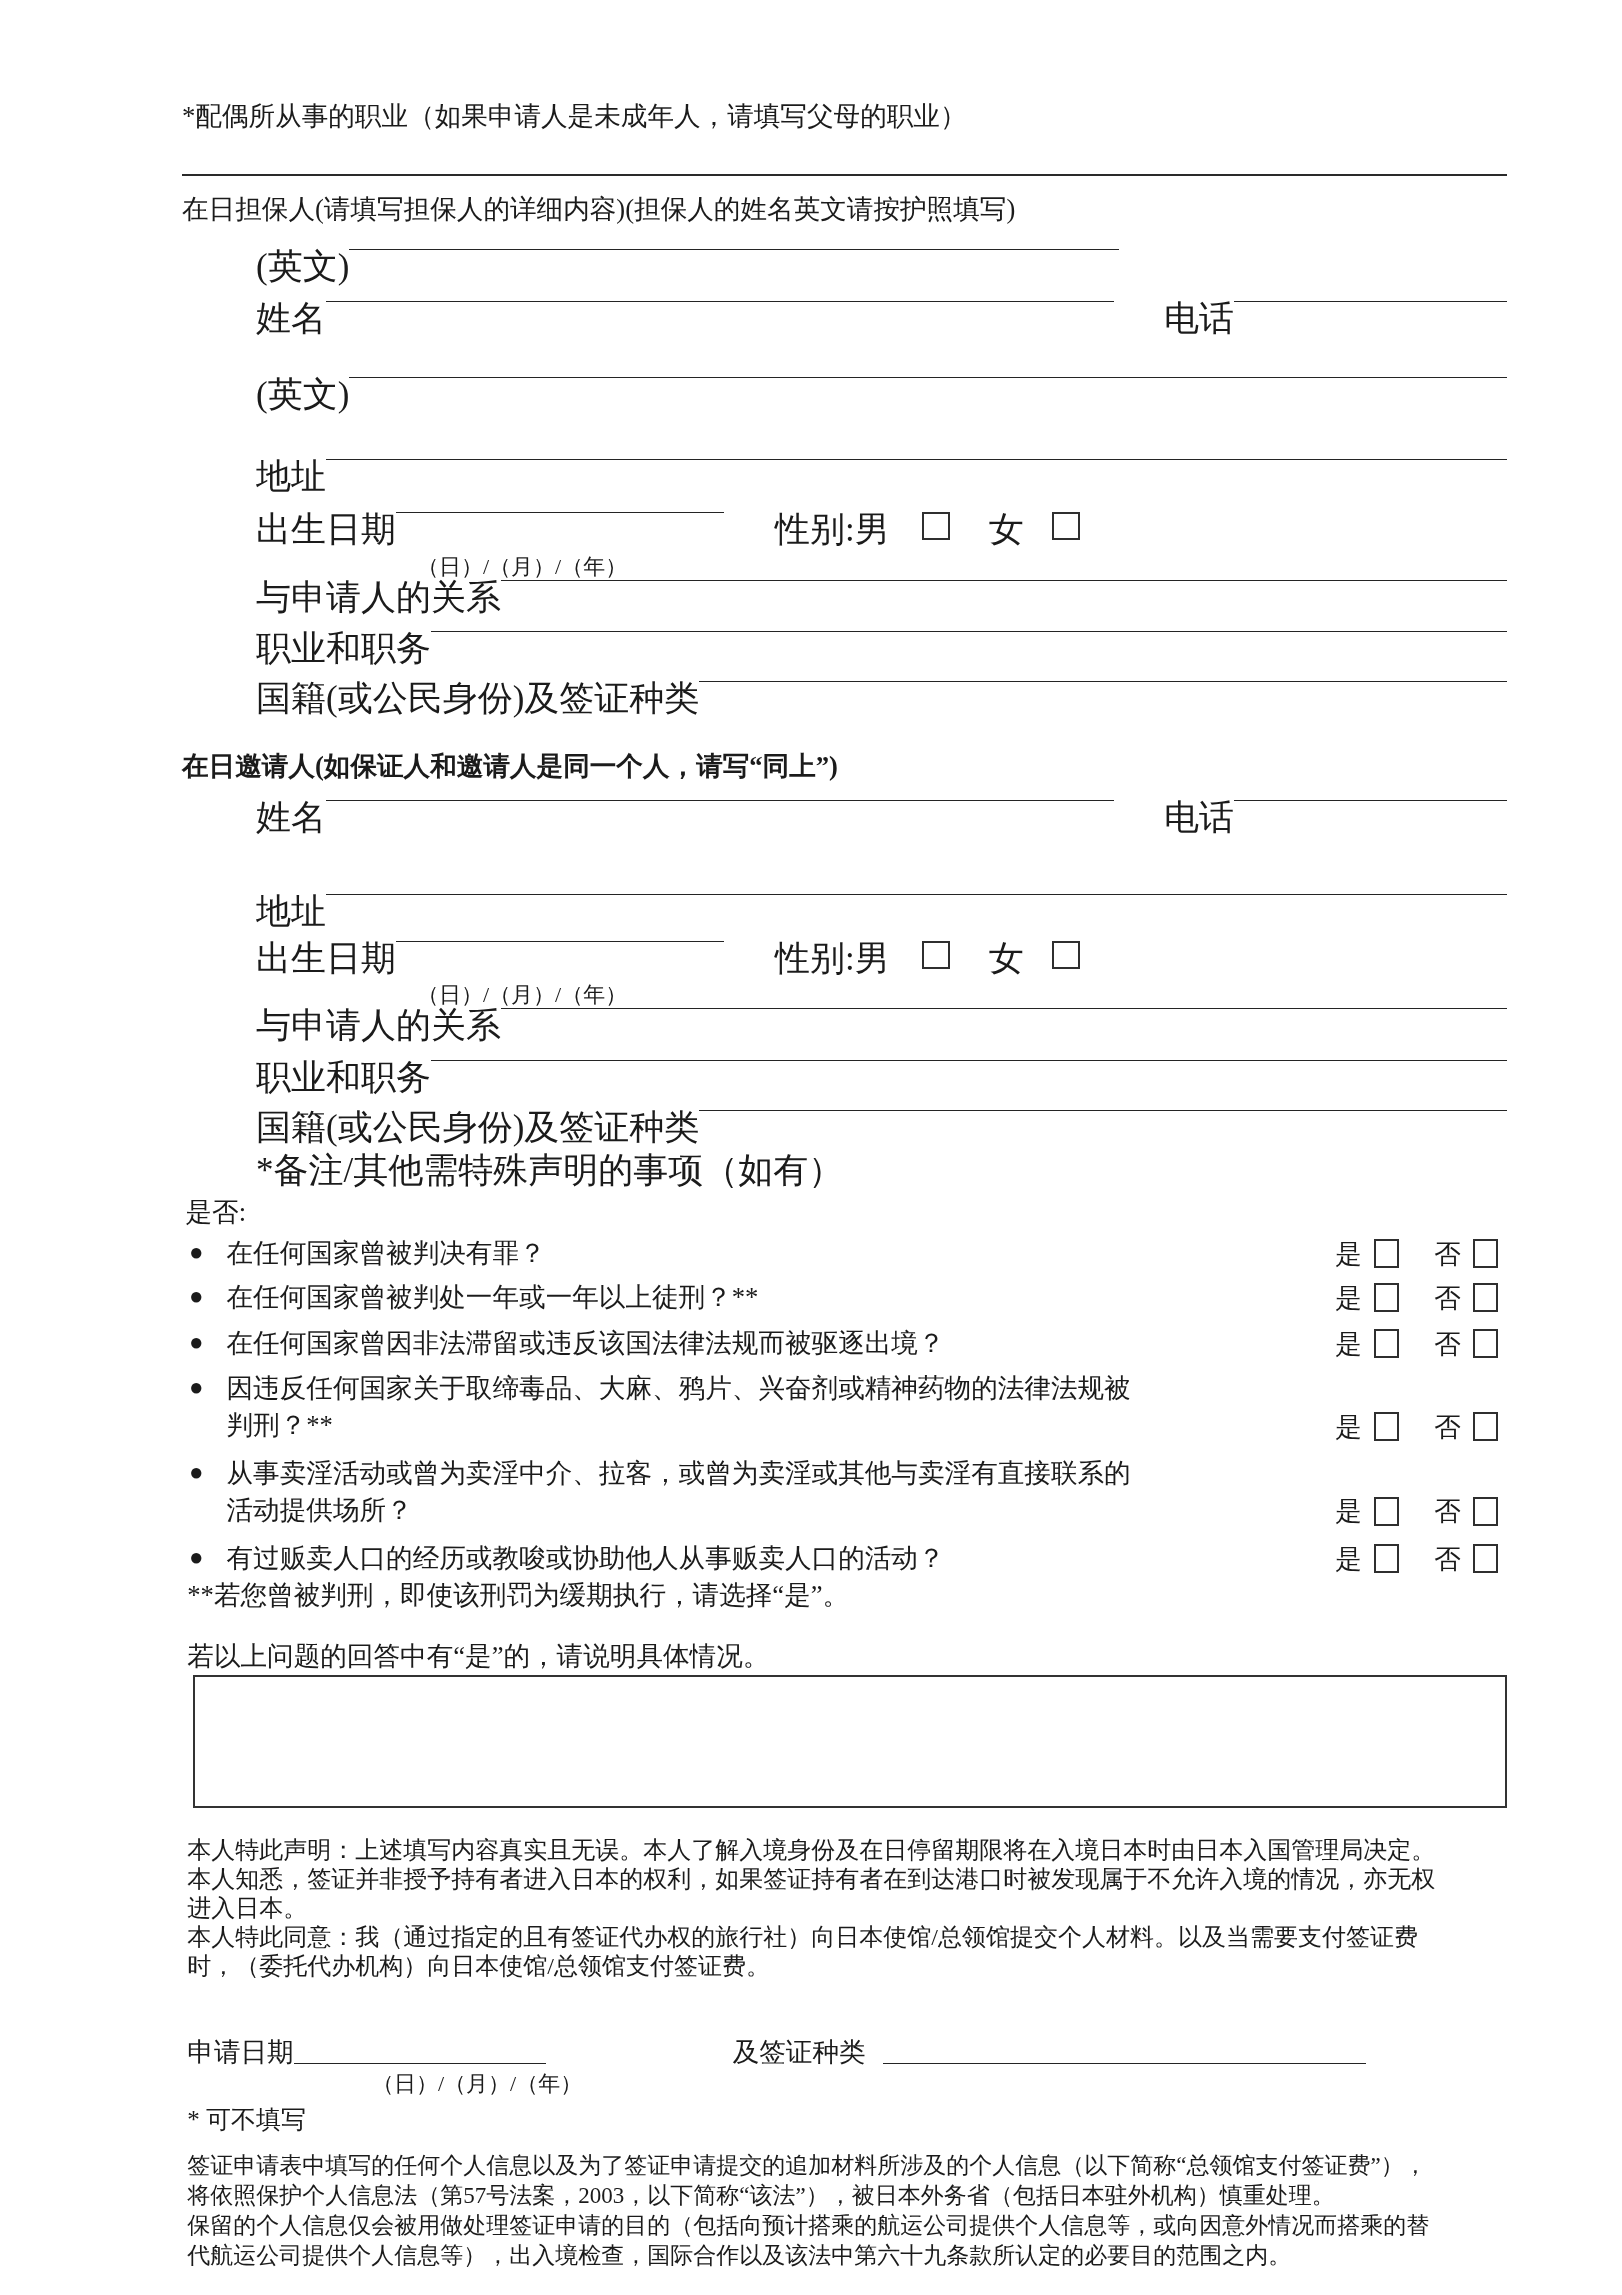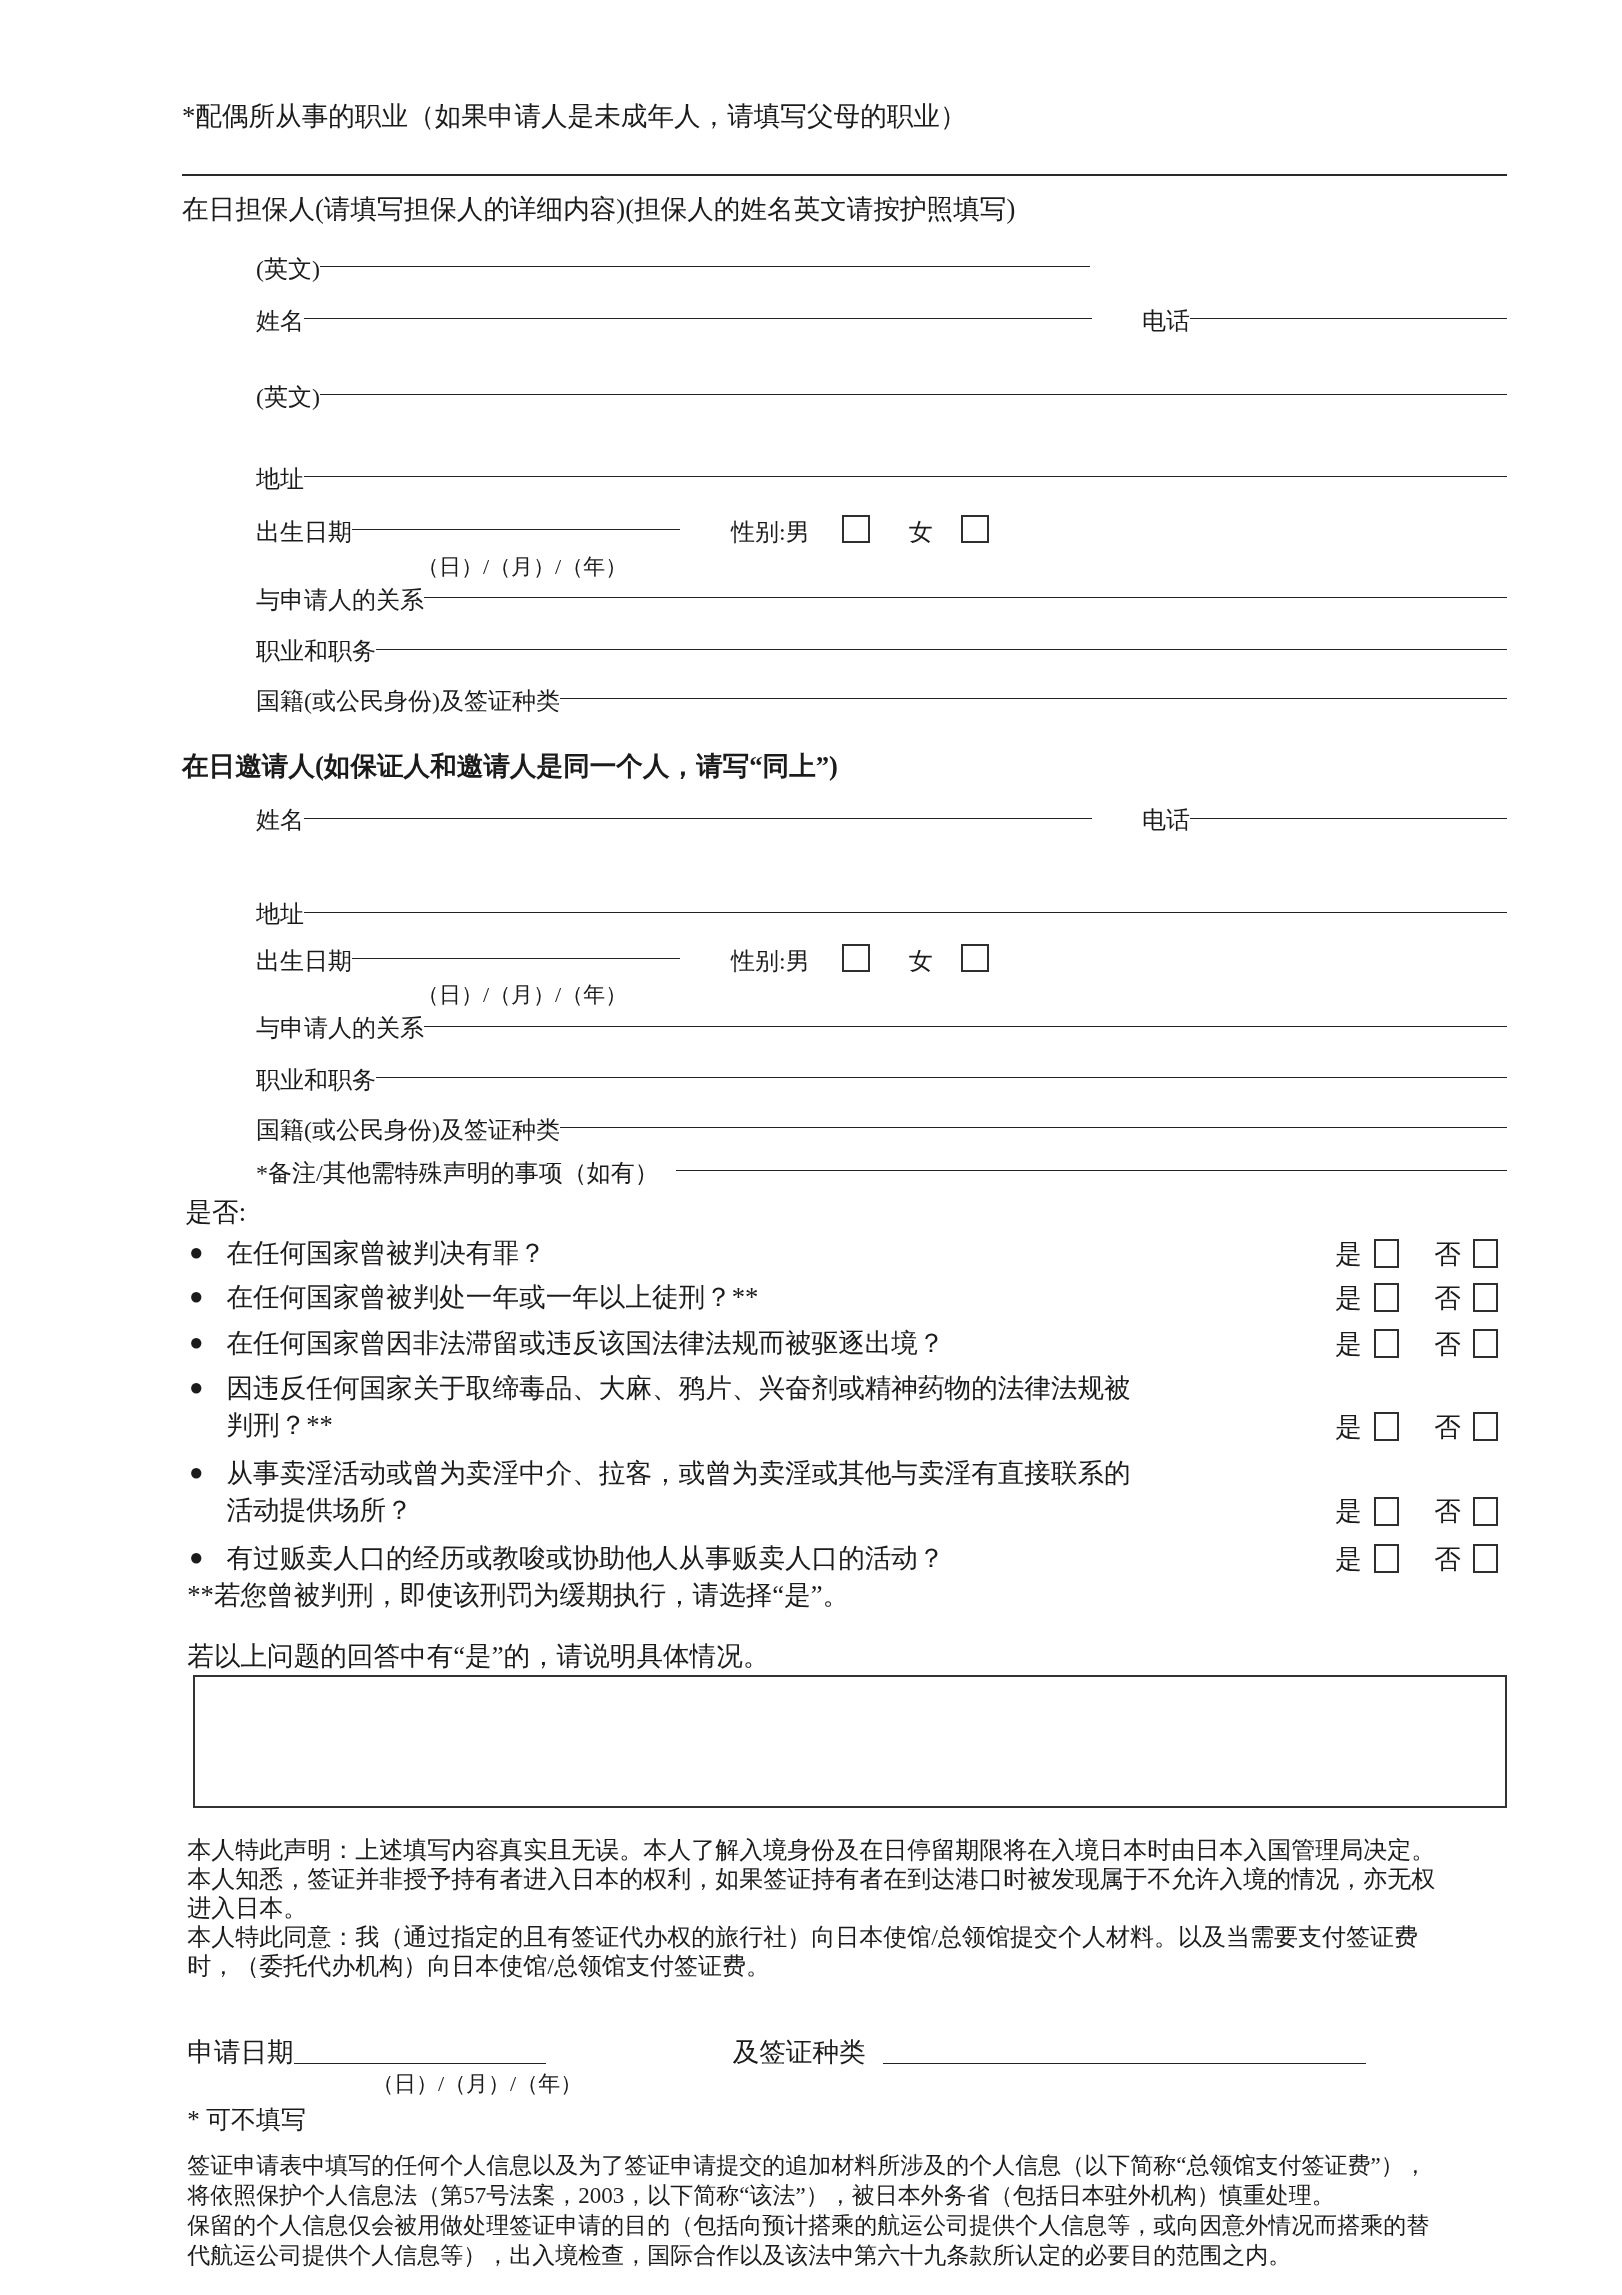--- a/index.html
+++ b/index.html
@@ -5,21 +5,21 @@
   html,body{margin:0;padding:0;background:#e8e8e8;}
   .page{
     width:1622px;height:2295px;box-sizing:border-box;
     background:#ffffff;color:#1b1b1b;position:relative;
     padding:0 115px 0 182px;overflow:hidden;
     font-family:"Liberation Serif","DejaVu Serif",serif;
   }
   .tline{font-size:26.6px;line-height:34px;white-space:nowrap;}
   .rule{border:none;border-top:2.7px solid #2a2a2a;margin:0;}
   
-  .frow{display:flex;align-items:center;height:41px;margin-left:74px;font-size:24px;white-space:nowrap;}
+  .frow{display:flex;align-items:flex-start;height:41px;margin-left:74px;font-size:35px;white-space:nowrap;}
   .flabel{line-height:35px;}
   .uline{border-bottom:1.8px solid #242424;height:0;margin-bottom:5.3px;}
   .grow{flex:1;}
   .w870{width:770px;}
   .w890{width:788px;}
   .w370{width:328px;}
   .w285{width:252px;}
   .w545{width:483px;}
   .ml20{margin-left:17.7px;}
   .ml56{margin-left:50px;}
@@ -44,21 +44,21 @@
   .r7{margin-top:10.6px;}
   .r8{margin-top:8.9px;}
   .hdr2{margin-top:26.6px;font-weight:bold;}
   .r9{margin-top:17.7px;}
   .r10{margin-top:53px;}
   .r11{margin-top:5.3px;}
   .sub2{margin-top:1.8px;}
   .r12{margin-top:1.8px;}
   .r13{margin-top:10.6px;}
   .r14{margin-top:8.9px;}
-  .r15{margin-top:1.8px;}
+  .r15{margin-top:1.8px;flex-direction:column;}
   .shifou{margin-top:1.8px;margin-left:3.5px;}
   
   .qrow{display:flex;align-items:flex-end;margin-left:7px;font-size:26.6px;}
   .q1{margin-top:5.3px;}
   .q2{margin-top:7px;}
   .q3{margin-top:8.9px;}
   .q4{margin-top:8.9px;}
   .q5{margin-top:10.6px;}
   .q6{margin-top:10.6px;}
   .bullet{font-size:24px;line-height:35px;margin-right:23px;align-self:flex-start;}

